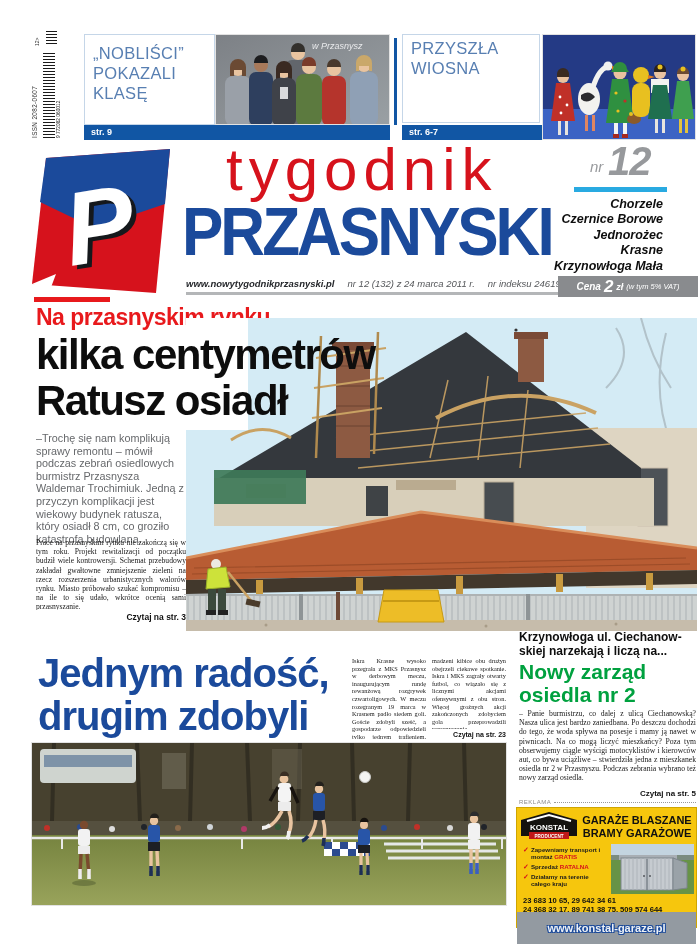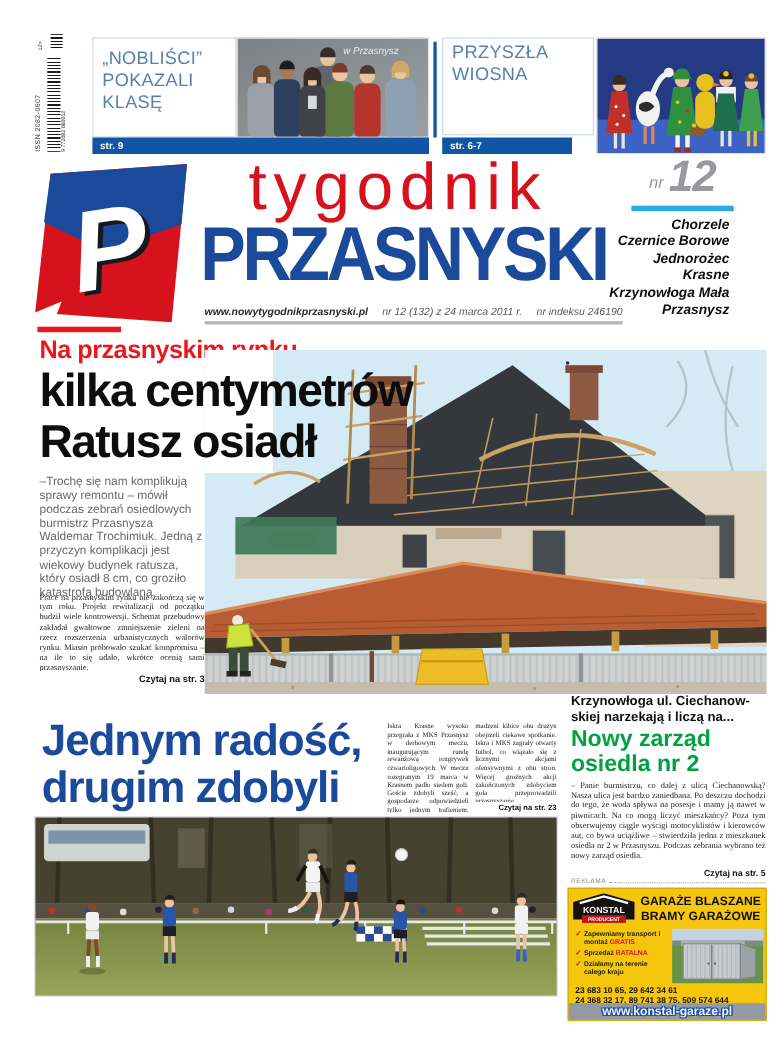--- a/index.html
+++ b/index.html
@@ -35,21 +35,21 @@
   .rekl{display:flex;align-items:center;gap:3px}
   .rekl .lbl{font-size:6px;color:#8a8a8a;letter-spacing:.5px}
   .rekl .dots{flex:1;border-top:1px dotted #999;height:1px}
   .adbox{background:#f6c60d;border:1px solid #cfa500}
   .adtitle{width:116px;text-align:center;font-size:11px;line-height:12.5px;font-weight:900;color:#101010}
   .bullet{display:flex;gap:2px;margin-bottom:3px}
   .bullet .chk{color:#d6121c;font-size:7px;font-weight:bold;line-height:7px}
   .bullet .bt{font-size:6.2px;line-height:7px;font-weight:bold;color:#1c1c1c}
   .bullet .hl{color:#d6121c}
   .adphones{width:170px;font-size:7.6px;font-weight:800;color:#101010}
-  .webbar{background:#939aa1;height:15px;display:flex;align-items:center;justify-content:center}
+  .webbar{background:#939aa1;height:32px;display:flex;align-items:center;justify-content:center}
   .webbar span{font-size:11px;font-weight:800;color:#eef2f7;
     text-shadow:-1px -1px 0 #1b4a9b,1px -1px 0 #1b4a9b,-1px 1px 0 #1b4a9b,1px 1px 0 #1b4a9b}
 </style>
 </head>
 <body>
 
 <div class="page">
 
   <span class="abs vt" style="left:34px;top:30px;height:16px;font-size:5px;color:#333">12&gt;</span>
   <div class="abs stripes" style="left:46px;top:31px;width:11px;height:13px"></div>
@@ -114,21 +114,21 @@
   </div>
   <div class="abs pagebar" style="left:84px;top:125px;width:306px;height:15px">
     <span>str. 9</span>
   </div>
   <div class="abs" style="left:394px;top:38px;width:3px;height:87px;background:#1156a4"></div>
 
   <div class="abs teaser" style="left:402px;top:34px;width:138px;height:89px;padding-top:3px">
     <div class="tl">PRZYSZŁA</div>
     <div class="tl">WIOSNA</div>
   </div>
-  <div class="abs pagebar" style="left:402px;top:125px;width:118px;height:15px">
+  <div class="abs pagebar" style="left:402px;top:125px;width:140px;height:15px">
     <span>str. 6-7</span>
   </div>
   <div class="abs photo" style="left:542px;top:34px;width:154px;height:106px">
     <svg width="154" height="106" viewBox="0 0 154 106">
       <rect width="154" height="74" fill="#243a85"></rect>
       <rect y="74" width="154" height="32" fill="#3c63c4"></rect>
       <g>
         <g transform="translate(20,56)">
             <circle cy="-14" r="6" fill="#eac3a0"></circle>
             <path d="M-6,-17 a6,6 0 0 1 12,0 v3 h-12 z" fill="#3a2a20"></path>
@@ -209,20 +209,26 @@
   <span class="abs" style="left:590px;top:158px;font-size:15px;font-style:italic;color:#97999c">nr</span>
   <span class="abs" style="left:608px;top:139px;font-size:40px;font-style:italic;font-weight:800;letter-spacing:-1px;color:#97999c">12</span>
   <div class="abs" style="left:574px;top:187px;width:93px;height:5px;background:#29aae1"></div>
   <div class="abs locs" style="left:520px;top:197px">
     <div>Chorzele</div>
     <div>Czernice Borowe</div>
     <div>Jednorożec</div>
     <div>Krasne</div>
     <div>Krzynowłoga Mała</div>
     <div>Przasnysz</div>
+  </div>
+  <div class="abs pricebox" style="left:558px;top:276px">
+    <span style="font-size:10px;font-weight:bold">Cena</span>
+    <span style="font-size:17px;font-weight:800">2</span>
+    <span style="font-size:9px;font-weight:bold">zł</span>
+    <span style="font-size:7.5px">(w tym 5% VAT)</span>
   </div>
 
   <div class="abs" style="left:34px;top:297px;width:76px;height:5px;background:#e8191c"></div>
   <div class="abs kick" style="left:36px;top:304px;font-size:23px;letter-spacing:-.5px">Na przasnyskim rynku</div>
 
   <div class="abs" style="left:186px;top:318px;width:511px;height:313px;z-index:0">
     <svg width="511" height="313" viewBox="0 0 511 313">
       <rect width="511" height="313" fill="#d4ebf5"></rect>
       <path d="M430,10 q20,30 -10,60 M455,0 q10,40 30,70 M480,15 q-15,60 5,110" stroke="#96a0a6" stroke-width="2" fill="none" opacity=".55"></path>
       <circle cx="330" cy="12" r="1.6" fill="#333"></circle>

